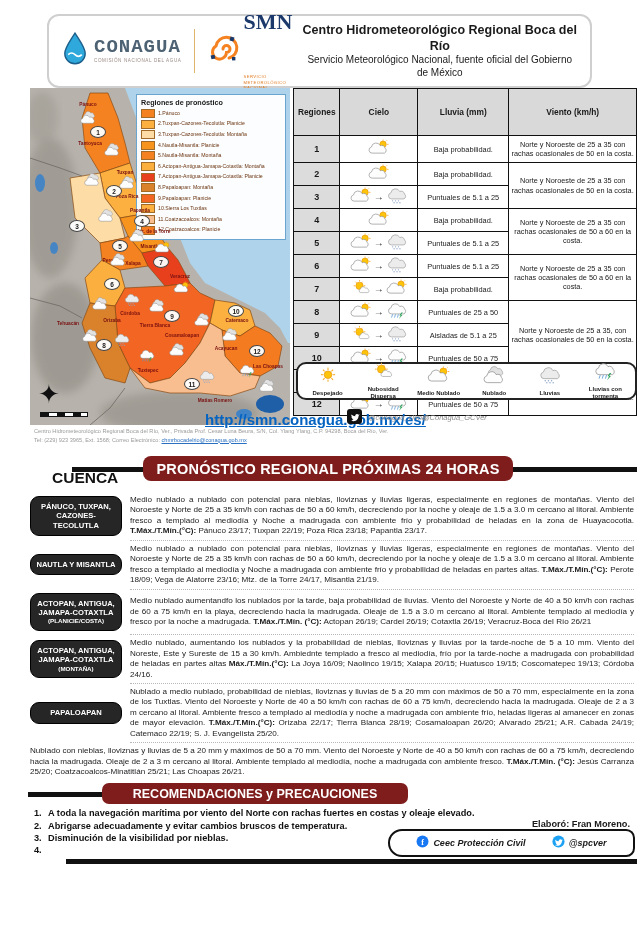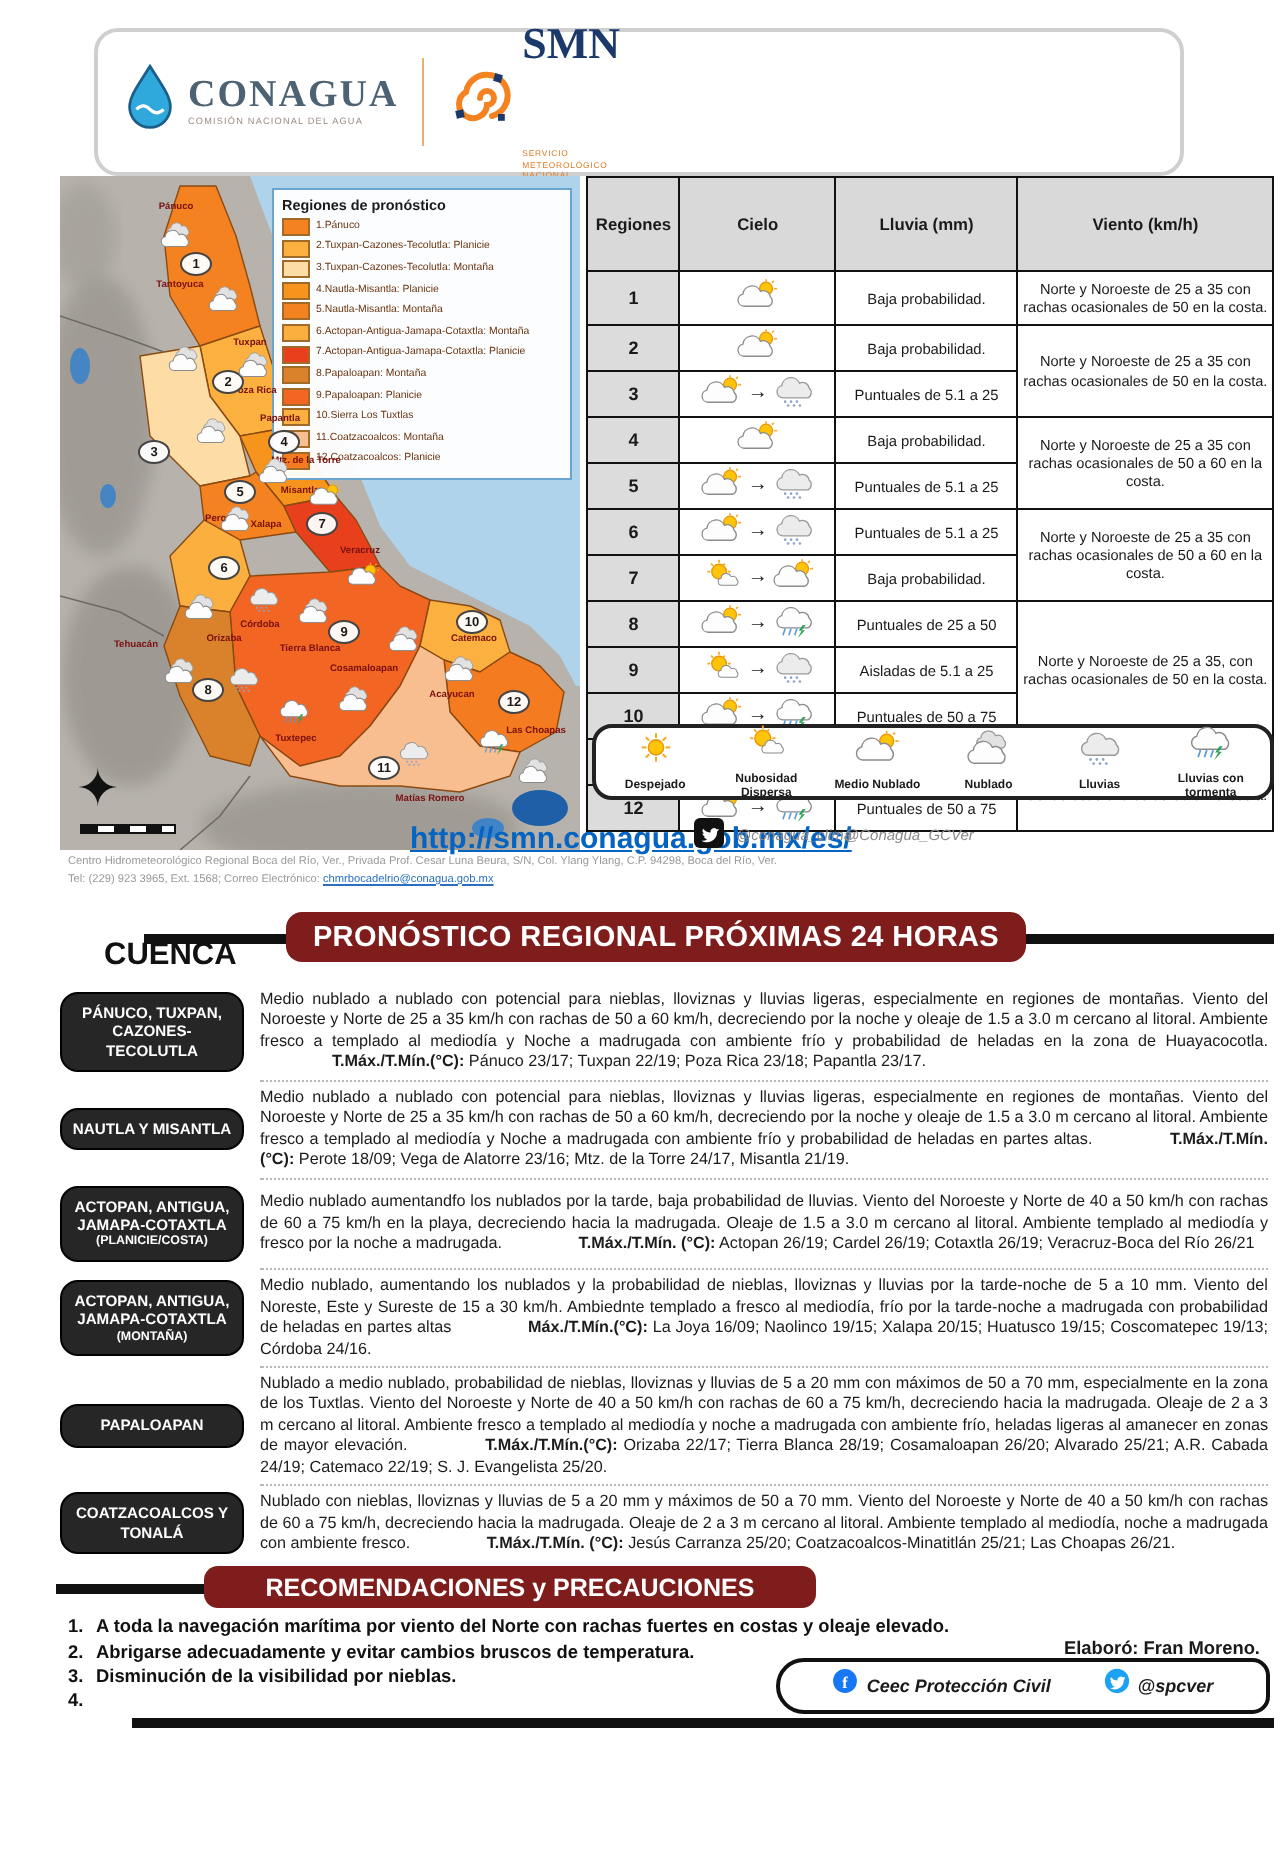--- a/index.html
+++ b/index.html
@@ -4,21 +4,21 @@
 <style>
   html,body{margin:0;padding:0;background:#fff;}
   #page{position:relative;width:640px;height:929px;background:#fff;overflow:hidden;
         font-family:"Liberation Sans",sans-serif;color:#1a1a1a;}
 
   
   .header-card{position:absolute;left:47px;top:14px;width:545px;height:74px;border:2px solid #cfcfcf;
     border-radius:12px;display:flex;align-items:center;padding:0 12px;box-sizing:border-box;background:#fff;}
   .logo-block{display:flex;align-items:center;gap:5px;}
   .conagua-txt{display:flex;flex-direction:column;line-height:1;}
-  .conagua-word{font-family:Liberation Serif, serif;font-weight:bold;font-size:19px;color:#4d6273;letter-spacing:1px;}
+  .conagua-word{font-family:Liberation Mono, monospace;font-weight:bold;font-size:19px;color:#4d6273;letter-spacing:1px;}
   .conagua-tag{font-size:4.6px;color:#9b8b85;letter-spacing:.6px;margin-top:2px;}
   .logo-div{width:1px;height:44px;background:#e0b46a;margin:0 12px;}
   .smn-txt{display:flex;flex-direction:column;line-height:1;gap:39px;}
   .smn-word{font-family:"Liberation Serif",serif;font-weight:bold;font-size:22px;color:#1b396a;}
   .smn-tag{font-size:4.2px;color:#e07b20;letter-spacing:.4px;margin-top:2px;width:50px;line-height:1.4;}
   .header-title{flex:1;text-align:center;line-height:1.25;padding-left:8px;}
   .ht1{font-weight:bold;font-size:12.5px;}
   .ht2{font-size:10px;}
 
   
@@ -75,21 +75,21 @@
   .banner1{position:absolute;left:143px;top:4px;width:370px;height:25px;border-radius:8px;font-size:14.5px;letter-spacing:.2px;}
   .cuenca{position:absolute;left:52px;top:17px;font-size:15.5px;font-weight:bold;color:#111;}
 
   .blocks{margin:5px 0 0 30px;width:606px;}
   .blk{display:flex;gap:8px;align-items:center;padding:2px 0;}
   .blk-label{width:92px;flex:none;background:#262626;color:#fff;border:1px solid #000;border-radius:9px;
     display:flex;flex-direction:column;align-items:center;justify-content:center;text-align:center;
     font-size:7.6px;font-weight:bold;line-height:1.25;padding:5px 3px;box-sizing:border-box;}
   .blk-sub{font-size:6.2px;font-weight:bold;}
   .blk-text{flex:1;font-size:8.1px;line-height:1.29;text-align:justify;color:#1c1c1c;padding-right:2px;}
-  .blk-text b{font-weight:bold;margin-left:36px;}
+  .blk-text b{font-weight:bold;}
   .dotsep{border-top:1.5px dotted #b8b8b8;margin:1px 2px 1px 100px;}
 
   .recs{position:relative;height:80px;margin-top:4px;}
   .blackbar2{position:absolute;left:28px;top:9px;width:82px;height:5px;background:#111;}
   .banner2{position:absolute;left:102px;top:0;width:306px;height:21px;border-radius:7px;font-size:12.5px;}
   .rec-list{position:absolute;left:34px;top:24px;width:575px;}
   .rec-item{display:flex;font-size:9.2px;font-weight:bold;line-height:1.34;color:#111;}
   .rec-num{width:14px;flex:none;}
   .credit{position:absolute;right:10px;top:36px;font-size:9.2px;font-weight:bold;}
   .social-box{position:absolute;left:388px;top:46px;width:247px;height:28px;border:2.4px solid #111;
@@ -124,20 +124,24 @@
           <path d="M16,16 a3.5,3.5 0 1 1 3.5,3.5 a7,7 0 1 1 -10.5,-6.5 a10.5,10.5 0 1 1 13,12" fill="none" stroke="#f58220" stroke-width="3" stroke-linecap="round"></path>
           <rect x="23" y="4" width="4" height="4" fill="#1b396a" transform="rotate(15 25 6)"></rect>
           <rect x="4" y="22" width="4" height="4" fill="#1b396a" transform="rotate(-12 6 24)"></rect>
           <rect x="25" y="24" width="3.4" height="3.4" fill="#1b396a"></rect>
         </svg>
       </span>
       <span class="smn-txt">
         <span class="smn-word">SMN</span>
         <span class="smn-tag">SERVICIO METEOROLÓGICO NACIONAL</span>
       </span>
+    </div>
+    <div class="header-title">
+      <div class="ht1">Centro Hidrometeorológico Regional Boca del Río</div>
+      <div class="ht2">Servicio Meteorológico Nacional, fuente oficial del Gobierno de México</div>
     </div>
   </div>
 
   <div class="map">
     <svg class="base" width="260" height="337" viewBox="0 0 260 337">
       <defs>
           <filter id="blur1">
             <feGaussianBlur stdDeviation="4"></feGaussianBlur>
           </filter>
         </defs>
@@ -974,23 +978,20 @@
         </div>
         <div class="dotsep"></div>
         <div class="blk">
           <div class="blk-label">
             <span>PAPALOAPAN</span>
           </div>
           <div class="blk-text"><span>Nublado a medio nublado, probabilidad de nieblas, lloviznas y lluvias de 5 a 20 mm con máximos de 50 a 70 mm, especialmente en la zona de los Tuxtlas. Viento del Noroeste y Norte de 40 a 50 km/h con rachas de 60 a 75 km/h, decreciendo hacia la madrugada. Oleaje de 2 a 3 m cercano al litoral. Ambiente fresco a templado al mediodía y noche a madrugada con ambiente frío, heladas ligeras al amanecer en zonas de mayor elevación. </span><b>T.Máx./T.Mín.(°C):</b><span> Orizaba 22/17; Tierra Blanca 28/19; Cosamaloapan 26/20; Alvarado 25/21; A.R. Cabada 24/19; Catemaco 22/19; S. J. Evangelista 25/20.</span></div>
         </div>
         <div class="dotsep"></div>
         <div class="blk">
-          <div class="blk-label">
-            <span>COATZACOALCOS Y TONALÁ</span>
-          </div>
           <div class="blk-text"><span>Nublado con nieblas, lloviznas y lluvias de 5 a 20 mm y máximos de 50 a 70 mm. Viento del Noroeste y Norte de 40 a 50 km/h con rachas de 60 a 75 km/h, decreciendo hacia la madrugada. Oleaje de 2 a 3 m cercano al litoral. Ambiente templado al mediodía, noche a madrugada con ambiente fresco. </span><b>T.Máx./T.Mín. (°C):</b><span> Jesús Carranza 25/20; Coatzacoalcos-Minatitlán  25/21; Las Choapas 26/21.</span></div>
         </div>
       </div>
 
     <div class="recs">
       <div class="blackbar2"></div>
       <div class="banner banner2">RECOMENDACIONES y PRECAUCIONES</div>
       <div class="rec-list">
           <div class="rec-item">
             <span class="rec-num">1.</span>

